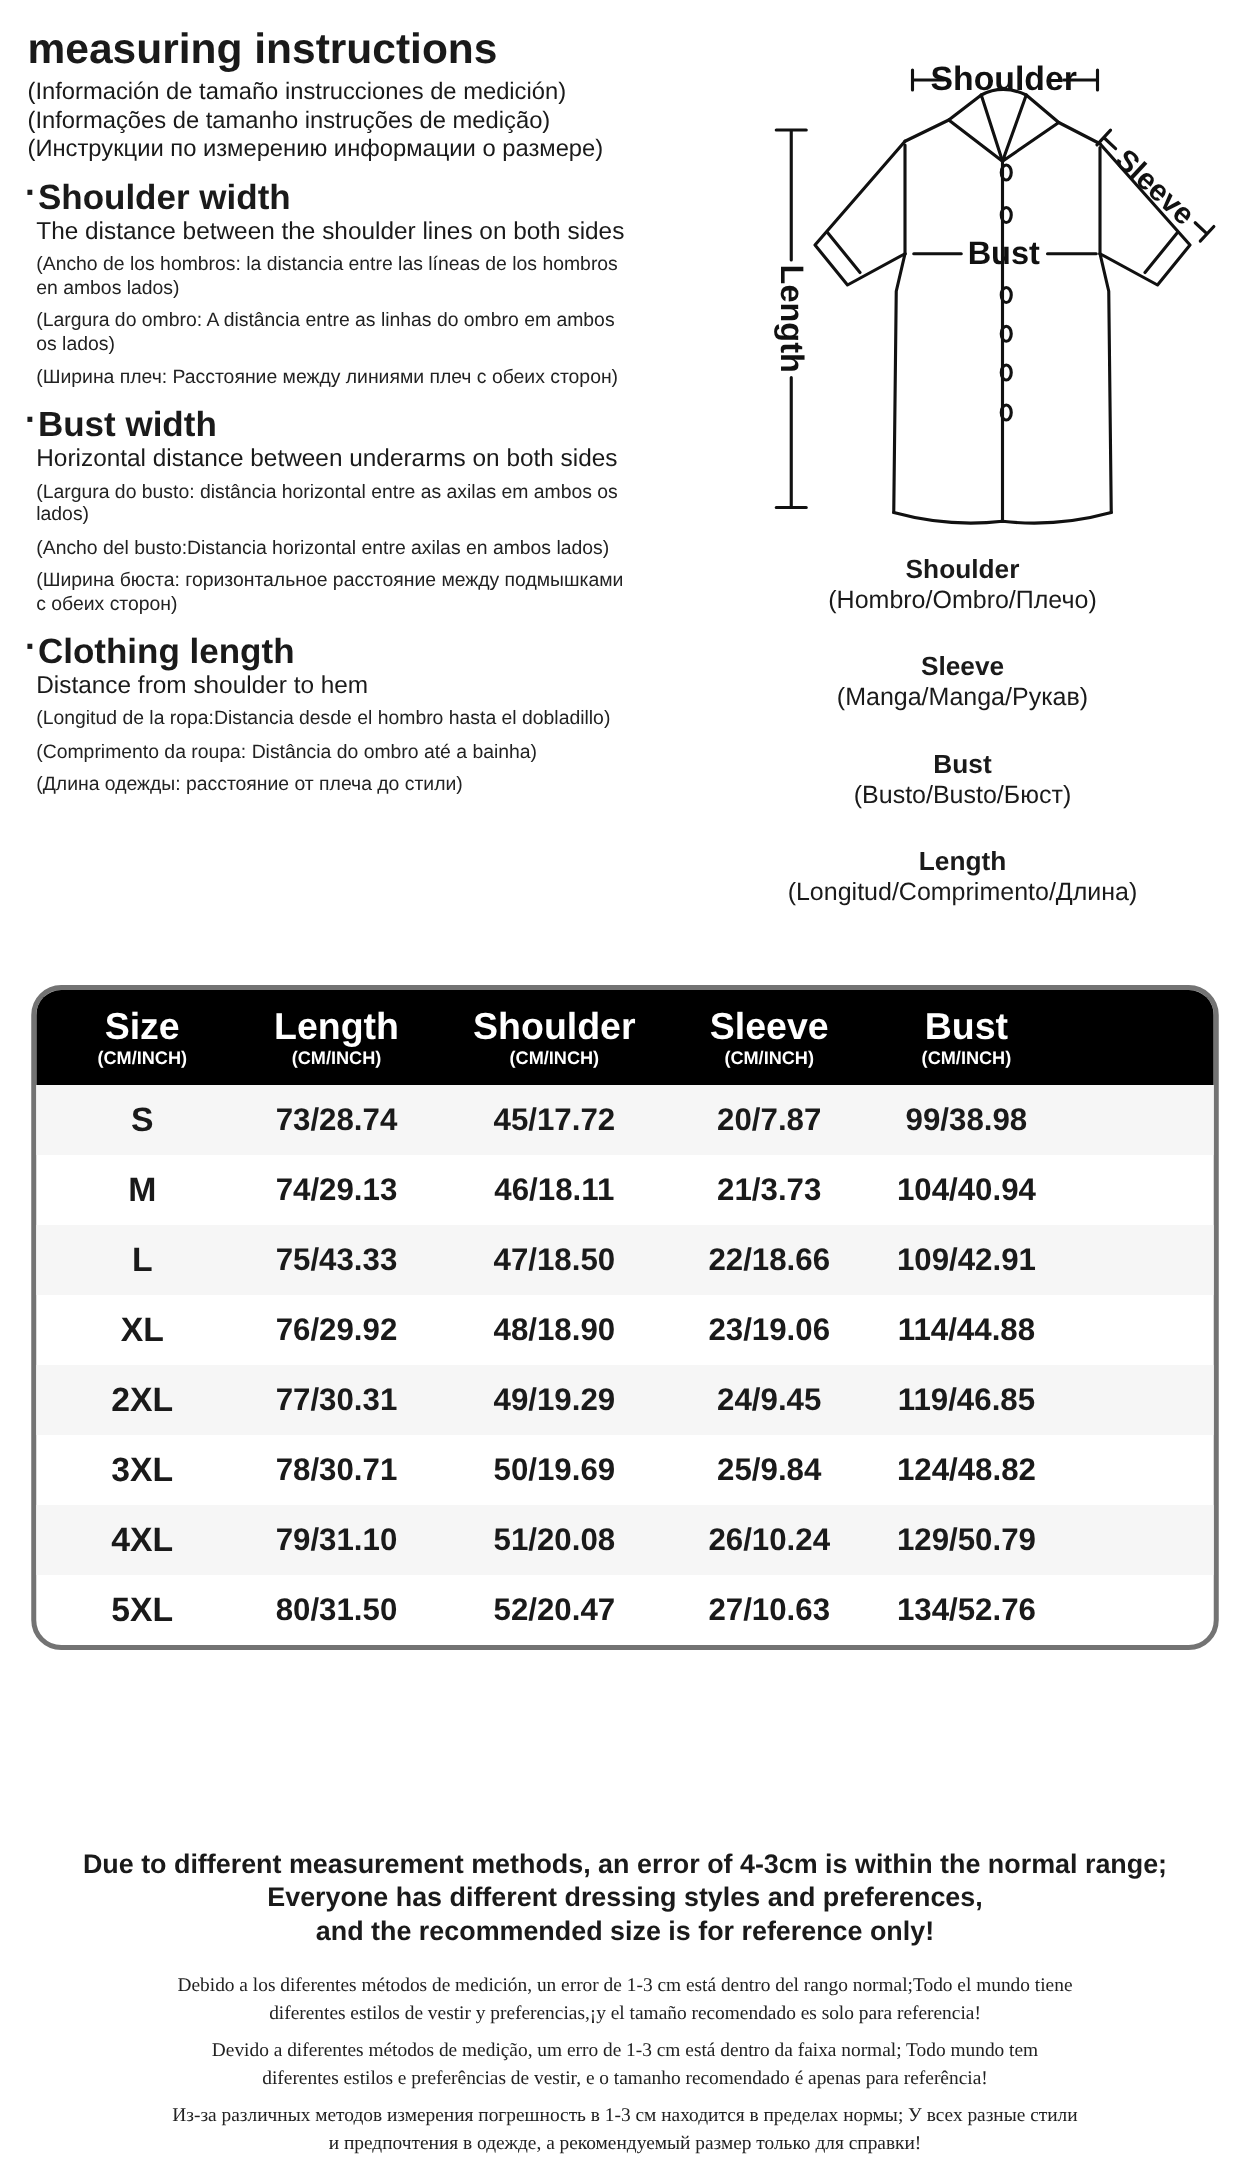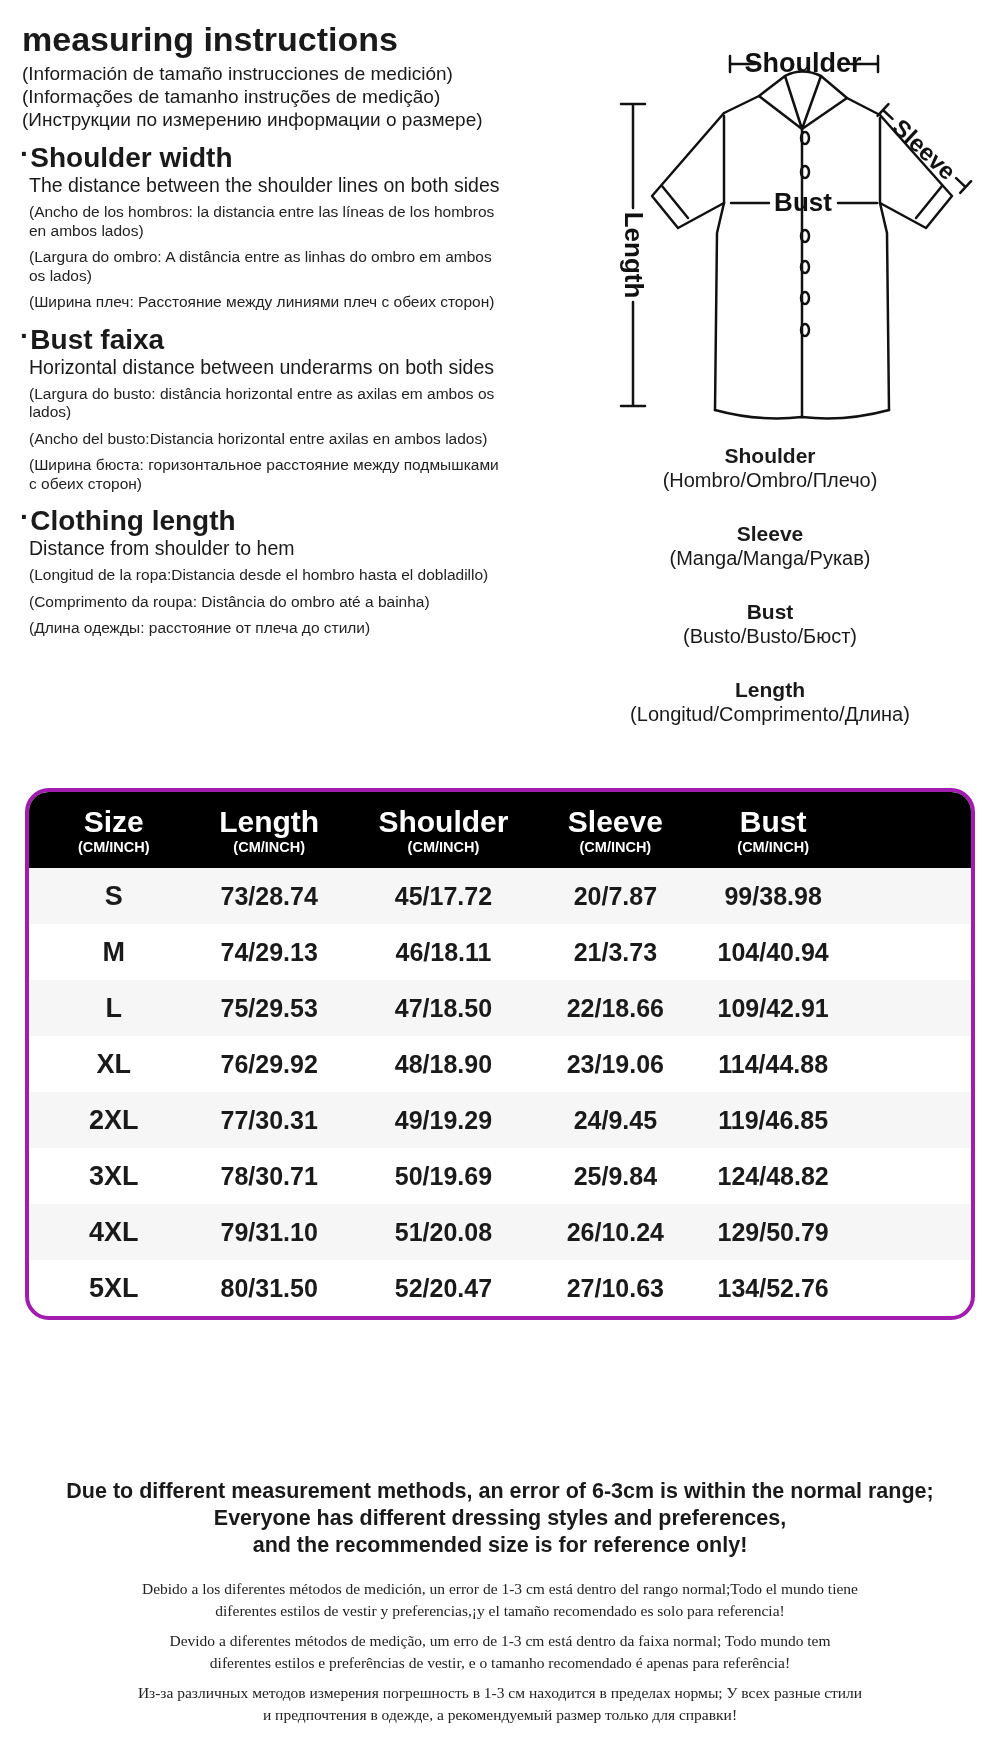--- a/index.html
+++ b/index.html
@@ -22,21 +22,21 @@
   
   .top-right{position:absolute;left:545px;top:26px;width:450px;}
   .shirt-svg{display:block;}
   .legend{text-align:center;margin-top:18px;}
   .legend-item{margin-bottom:30px;}
   .legend-term{font-size:21px;font-weight:700;line-height:24px;}
   .legend-tr{font-size:20px;line-height:24px;}
 
   
   .size-table{position:absolute;left:25px;top:788px;width:942px;
-              border:4px solid #a21caf;border-radius:24px;overflow:hidden;background:#fff;}
+              border:4px solid #737373;border-radius:24px;overflow:hidden;background:#fff;}
   .thead{background:#000;color:#fff;display:flex;align-items:center;padding:13px 0 12px;}
   .th{text-align:center;}
   .th-name{font-size:30px;font-weight:700;line-height:34px;}
   .th-unit{font-size:14.5px;font-weight:700;line-height:17px;}
   .trow{display:flex;align-items:center;height:56px;}
   .trow.alt{background:#f6f6f6;}
   .td{text-align:center;font-size:25px;font-weight:700;}
   .td.size-cell{font-size:27px;}
   .w0{width:18%;} .w1{width:15%;} .w2{width:22%;} .w3{width:14.5%;} .w4{width:19%;} .wsp{width:11.5%;}
 
@@ -60,21 +60,21 @@
 
     <div class="section">
       <div class="sec-heading"><span class="sec-bullet">·</span><span>Shoulder width</span></div>
       <div class="sec-desc">The distance between the shoulder lines on both sides</div>
       <p class="sec-note">(Ancho de los hombros: la distancia entre las líneas de los hombros en ambos lados)</p>
       <p class="sec-note">(Largura do ombro: A distância entre as linhas do ombro em ambos os lados)</p>
       <p class="sec-note">(Ширина плеч: Расстояние между линиями плеч с обеих сторон)</p>
     </div>
 
     <div class="section">
-      <div class="sec-heading"><span class="sec-bullet">·</span><span>Bust faixa</span></div>
+      <div class="sec-heading"><span class="sec-bullet">·</span><span>Bust width</span></div>
       <div class="sec-desc">Horizontal distance between underarms on both sides</div>
       <p class="sec-note">(Largura do busto: distância horizontal entre as axilas em ambos os lados)</p>
       <p class="sec-note">(Ancho del busto:Distancia horizontal entre axilas en ambos lados)</p>
       <p class="sec-note">(Ширина бюста: горизонтальное расстояние между подмышками с обеих сторон)</p>
     </div>
 
     <div class="section">
       <div class="sec-heading"><span class="sec-bullet">·</span><span>Clothing length</span></div>
       <div class="sec-desc">Distance from shoulder to hem</div>
       <p class="sec-note">(Longitud de la ropa:Distancia desde el hombro hasta el dobladillo)</p>
@@ -190,21 +190,21 @@
     <div class="trow">
       <div class="td size-cell w0">M</div>
       <div class="td w1">74/29.13</div>
       <div class="td w2">46/18.11</div>
       <div class="td w3">21/3.73</div>
       <div class="td w4">104/40.94</div>
       <div class="wsp"></div>
     </div>
     <div class="trow alt">
       <div class="td size-cell w0">L</div>
-      <div class="td w1">75/29.53</div>
+      <div class="td w1">75/43.33</div>
       <div class="td w2">47/18.50</div>
       <div class="td w3">22/18.66</div>
       <div class="td w4">109/42.91</div>
       <div class="wsp"></div>
     </div>
     <div class="trow">
       <div class="td size-cell w0">XL</div>
       <div class="td w1">76/29.92</div>
       <div class="td w2">48/18.90</div>
       <div class="td w3">23/19.06</div>
@@ -239,21 +239,21 @@
       <div class="td size-cell w0">5XL</div>
       <div class="td w1">80/31.50</div>
       <div class="td w2">52/20.47</div>
       <div class="td w3">27/10.63</div>
       <div class="td w4">134/52.76</div>
       <div class="wsp"></div>
     </div>
   </div>
 
   <div class="disclaimer-en">
-    <div>Due to different measurement methods, an error of 6-3cm is within the normal range;</div>
+    <div>Due to different measurement methods, an error of 4-3cm is within the normal range;</div>
     <div>Everyone has different dressing styles and preferences,</div>
     <div>and the recommended size is for reference only!</div>
   </div>
 
   <div class="disclaimer-multi">
     <div class="lang-block">
       <div>Debido a los diferentes métodos de medición, un error de 1-3 cm está dentro del rango normal;Todo el mundo tiene</div>
       <div>diferentes estilos de vestir y preferencias,¡y el tamaño recomendado es solo para referencia!</div>
     </div>
     <div class="lang-block">

